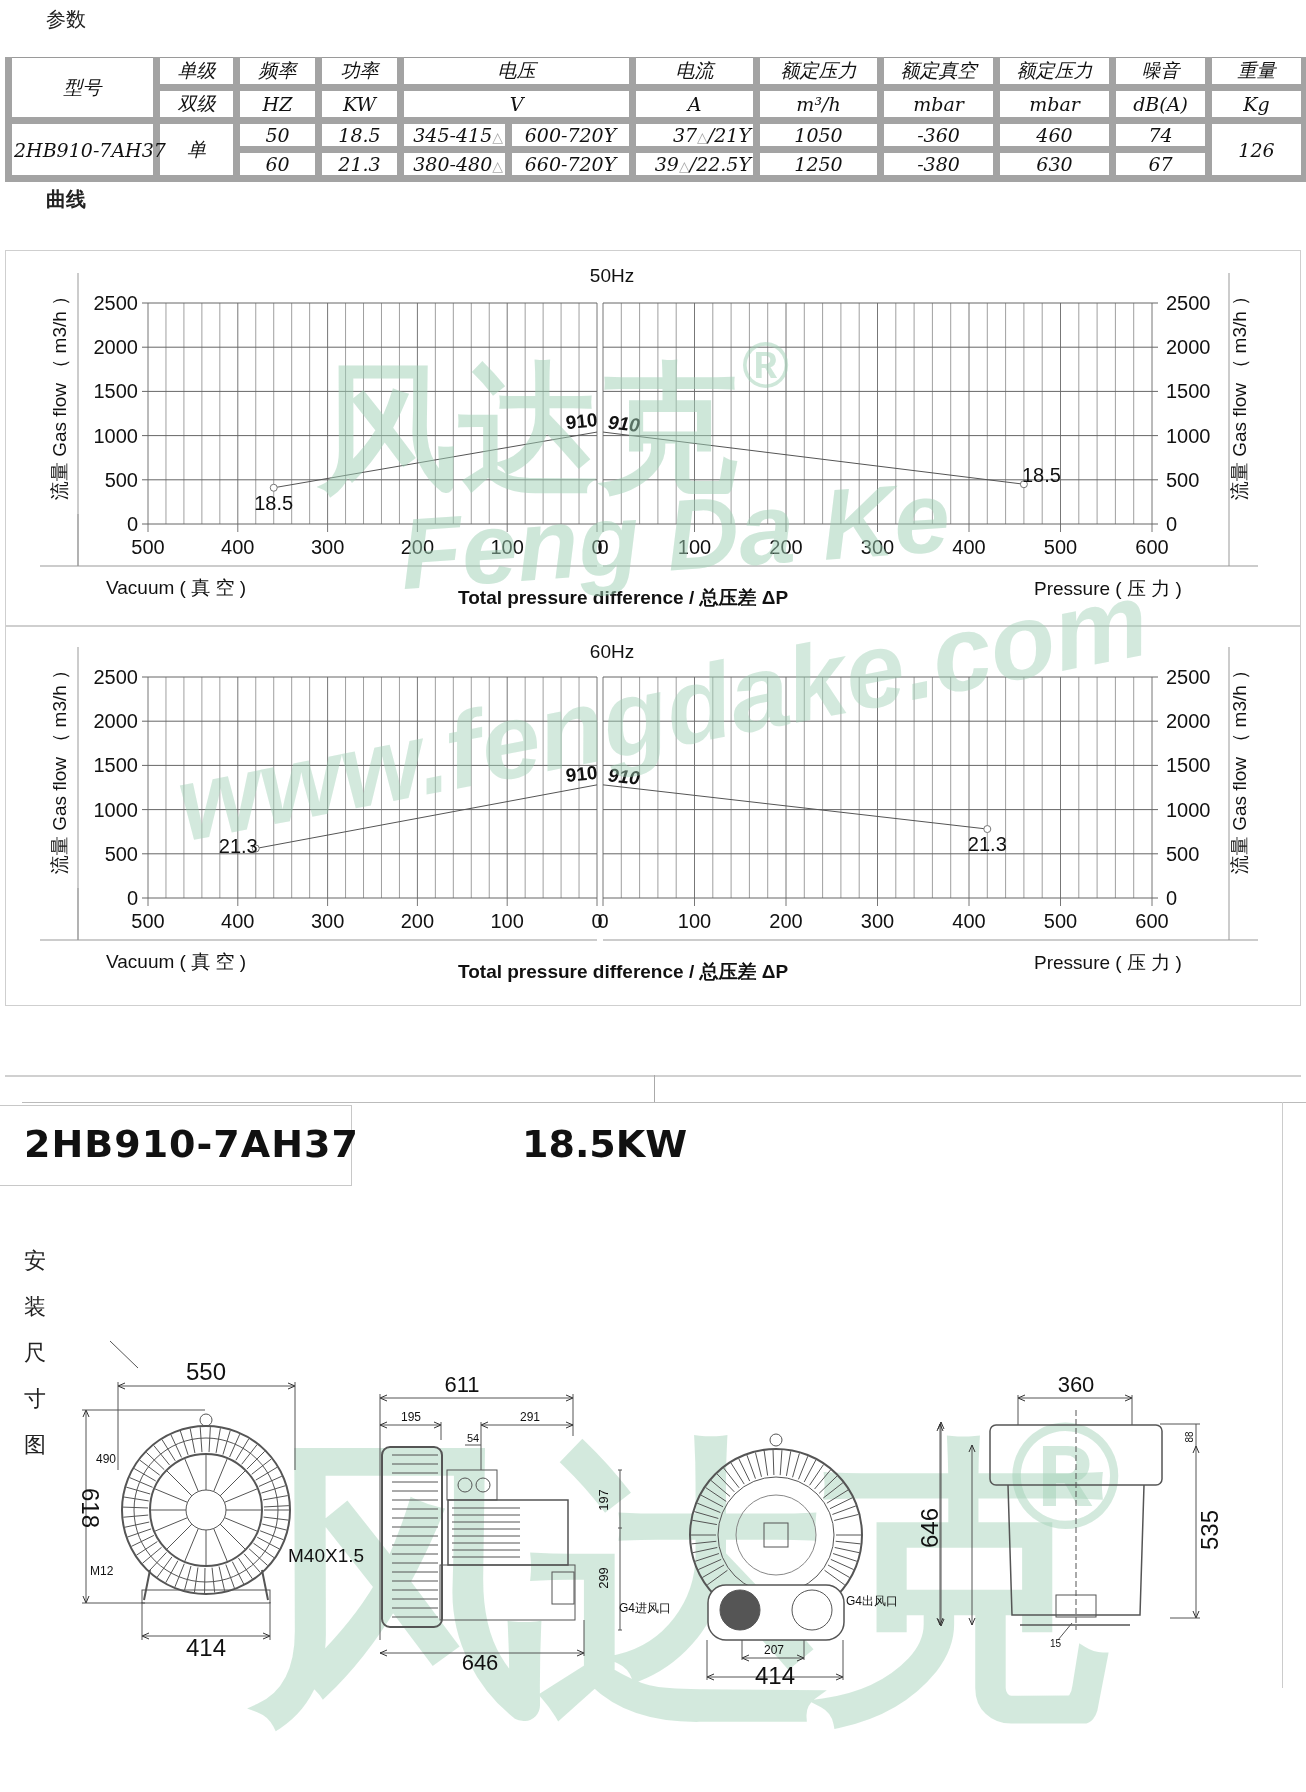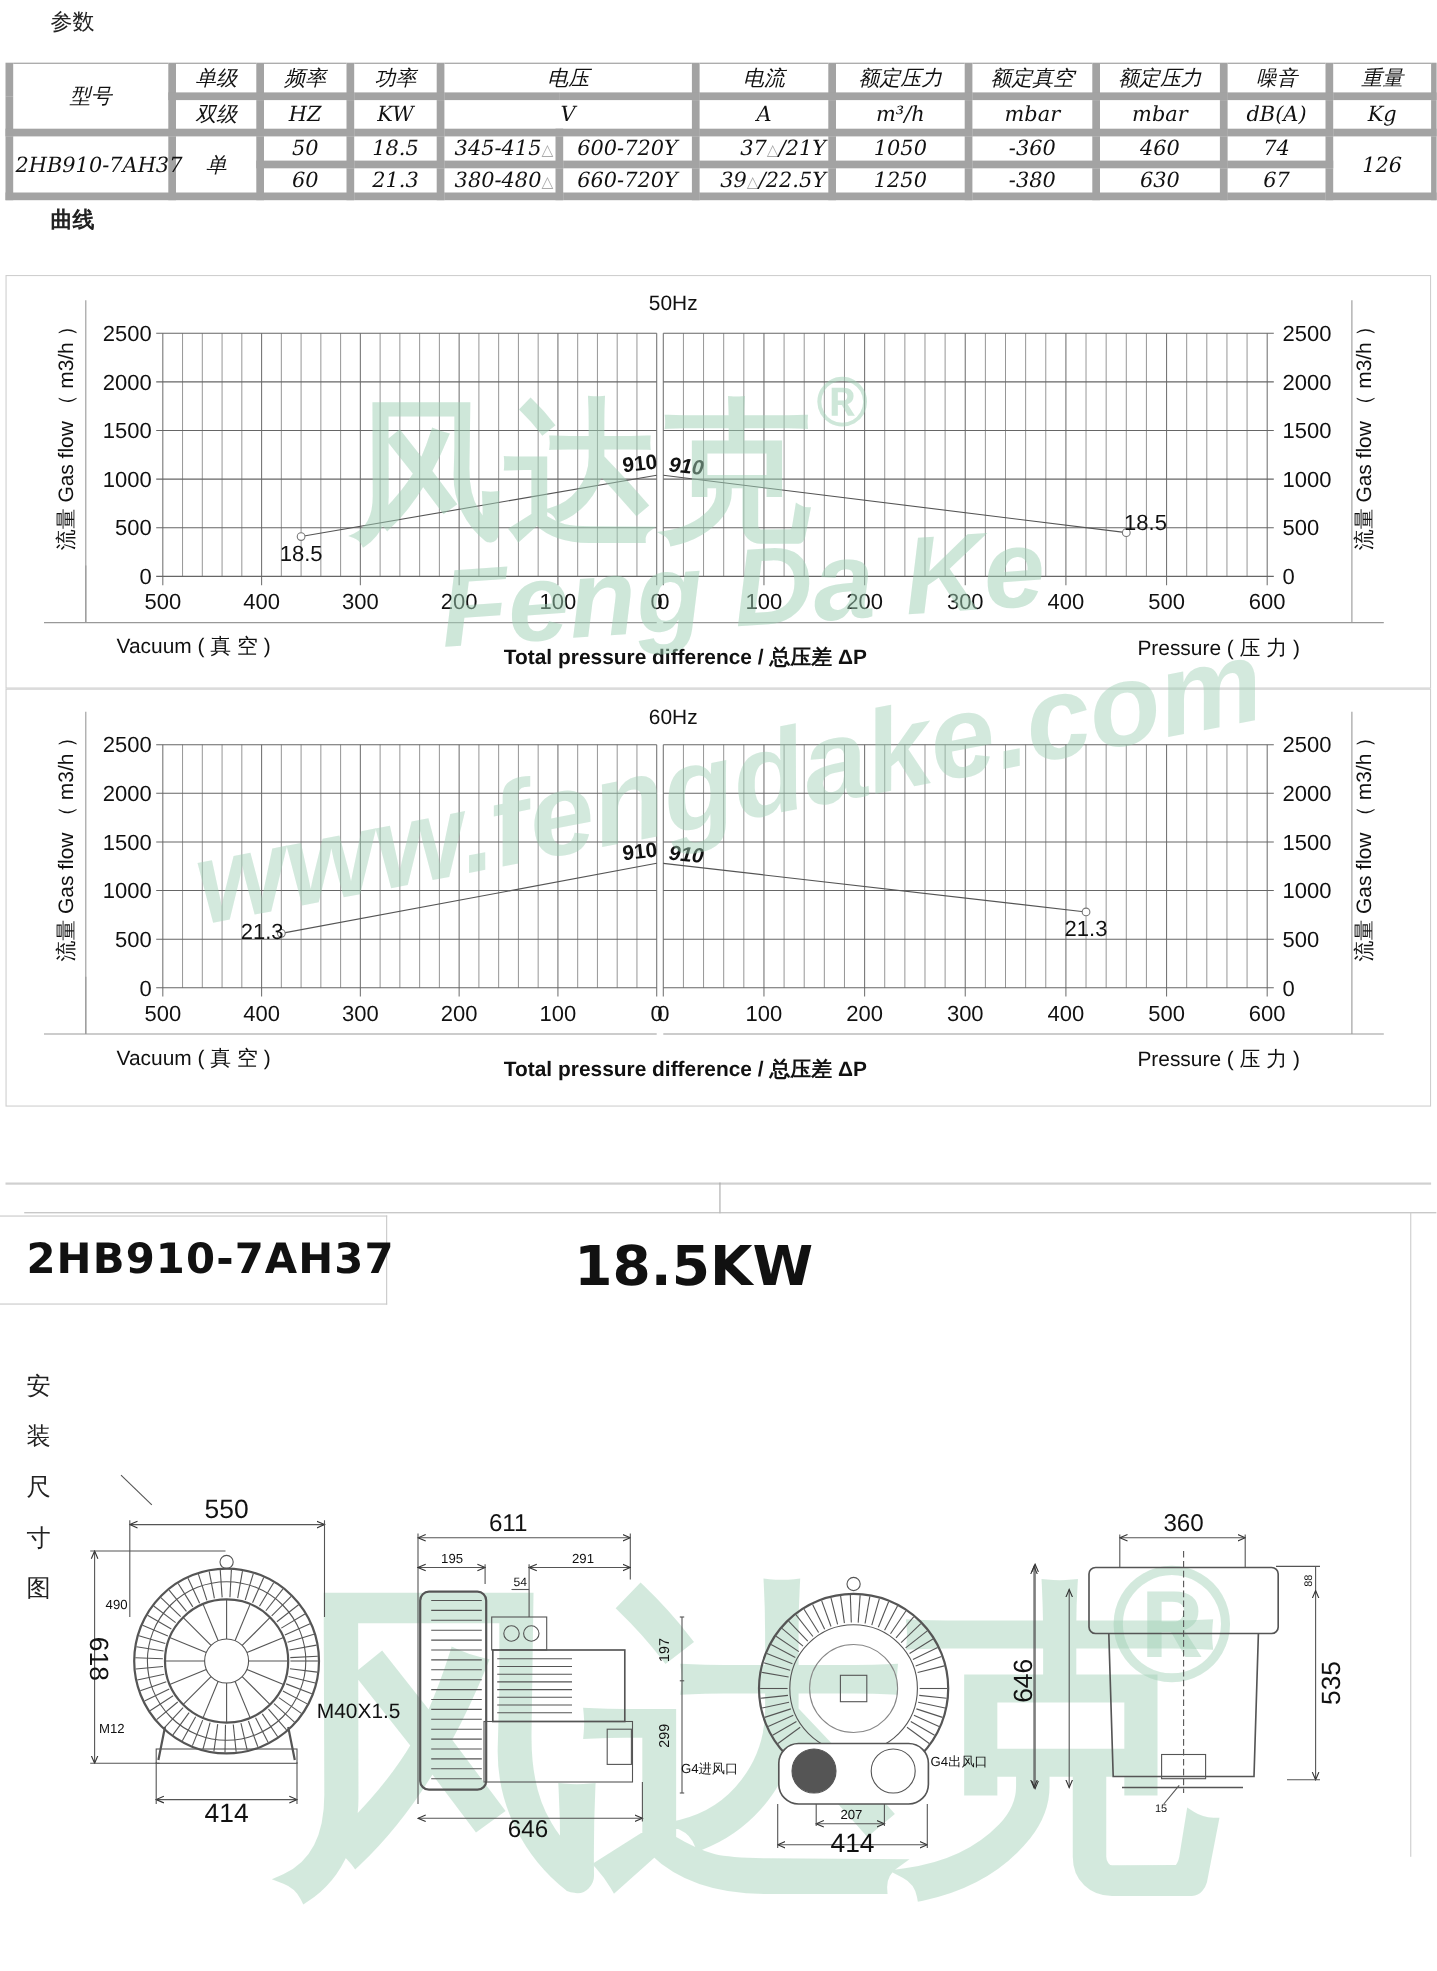--- a/index.html
+++ b/index.html
@@ -33,21 +33,21 @@
 
   
   .wm { position: absolute; color: #9fd0b5; opacity: 0.55; font-weight: bold; pointer-events: none; white-space: nowrap; }
 
   
   .model-box {
     position: absolute; left: 0; top: 1105px; width: 352px; height: 81px;
     border: 1px solid #c8c8c8; border-left: none;
   }
   .model-name { position: absolute; left: 24px; top: 1122px; font-size: 38px; font-weight: bold; letter-spacing: 1px; font-family: "DejaVu Sans", sans-serif; }
-  .model-kw { position: absolute; left: 522px; top: 1122px; font-size: 50px; font-weight: bold; font-family: "DejaVu Sans", sans-serif; }
+  .model-kw { position: absolute; left: 522px; top: 1122px; font-size: 38px; font-weight: bold; font-family: "DejaVu Sans", sans-serif; }
   .vert-title { position: absolute; left: 24px; top: 1238px; width: 26px; font-family: "DejaVu Sans", sans-serif; font-size: 22px; line-height: 46px; color: #222; }
 </style>
 </head>
 <body>
 
 <div class="abs section-title" style="left:46px;top:6px;">参数</div>
 
 <table class="spec">
   <colgroup>
     <col style="width:148px">

